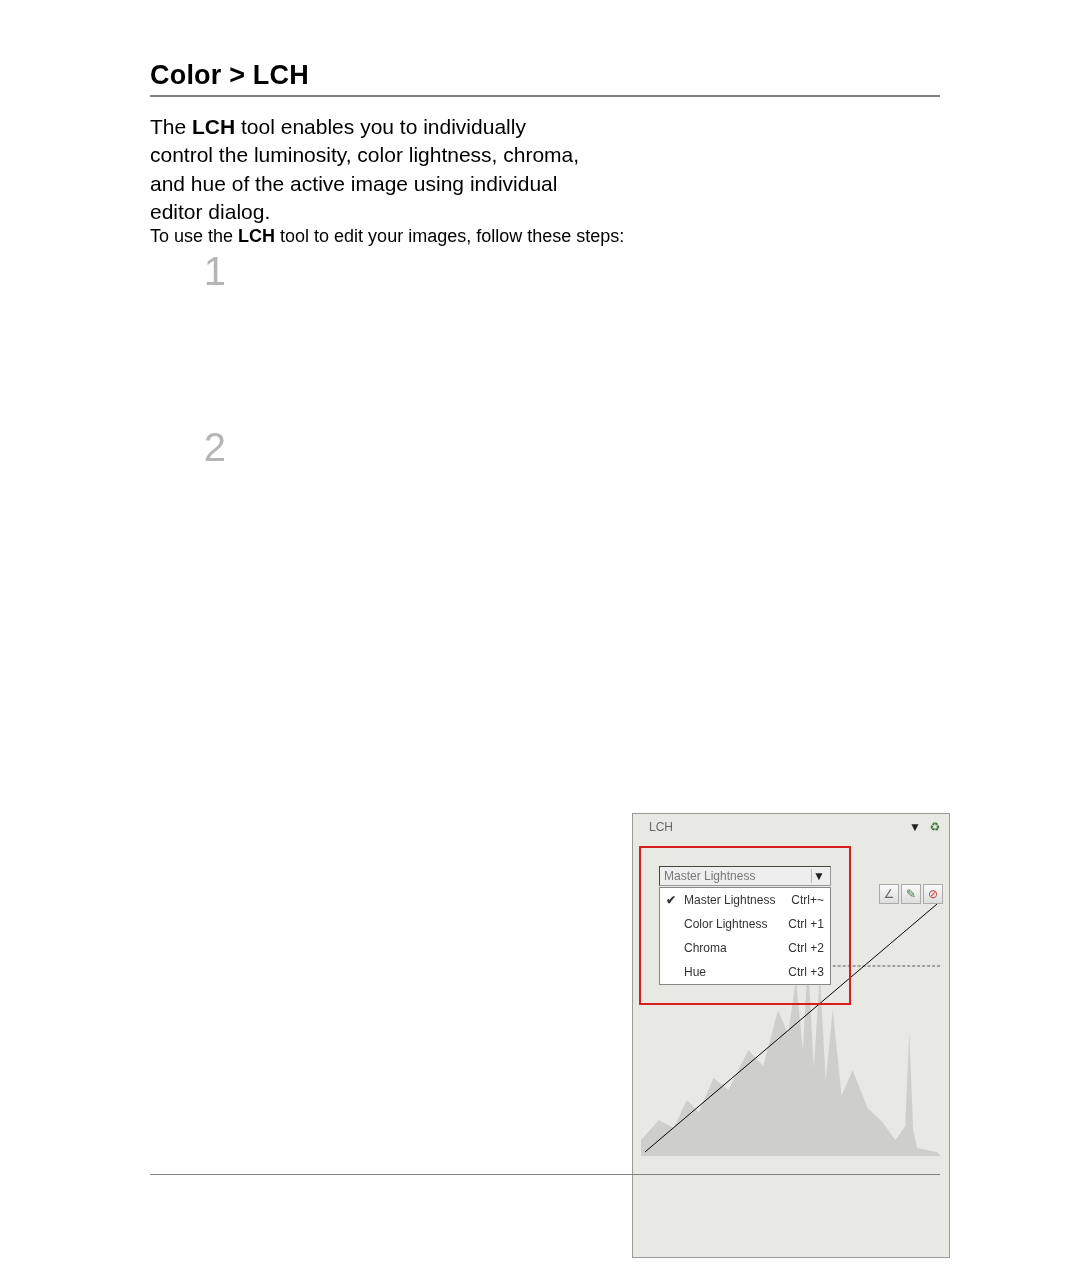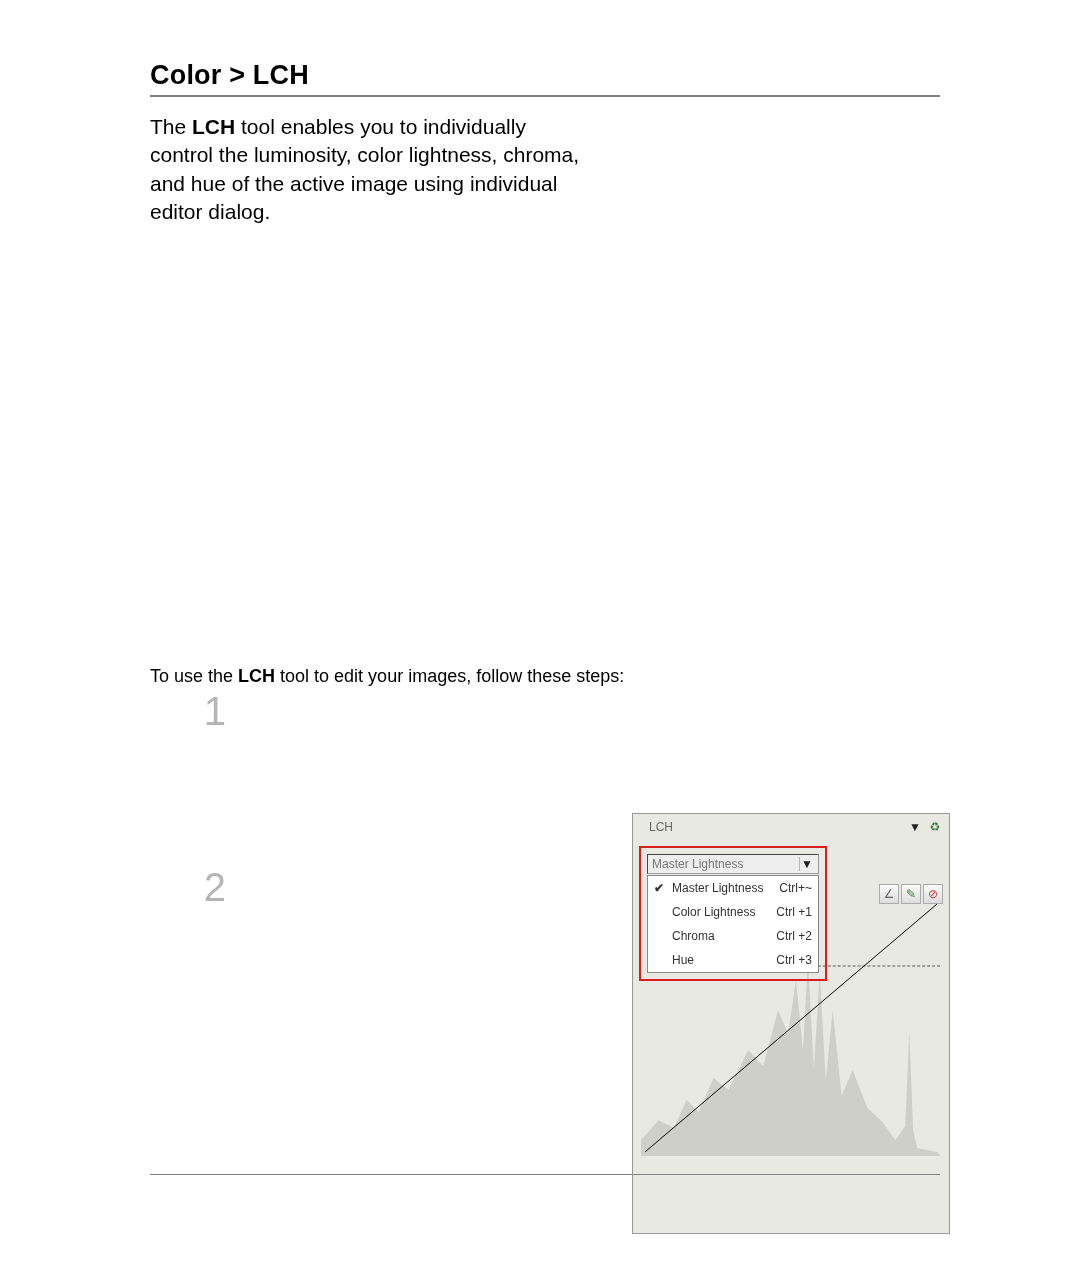--- a/index.html
+++ b/index.html
@@ -29,21 +29,20 @@
     margin-bottom: 16px;
     letter-spacing: .2px;
   }
   .intro {
     font-size: 21px;
     line-height: 1.35;
     max-width: 430px;
   }
   .intro b { font-weight: 700; }
   .lead {
-    margin-top: 440px;
     font-size: 18px;
   }
   .lead b { font-weight: 700; }
   .steps {
     margin-top: 8px;
     padding-left: 48px;
   }
   .step {
     display: flex;
     align-items: flex-start;
@@ -125,21 +124,21 @@
   }
 
   .shot-body {
     position: relative;
     padding: 6px 6px 2px 6px;
     background: #e9e9e4;
   }
   .redbox {
     position: relative;
     border: 2px solid #d91c1c;
-    padding: 6px;
+    padding: 18px;
     width: 172px;
     z-index: 3;
   }
   .combo {
     display: flex; align-items: center;
     height: 18px;
     border: 1px inset #999;
     background: #eee;
     padding: 0 4px;
     color: #777;

